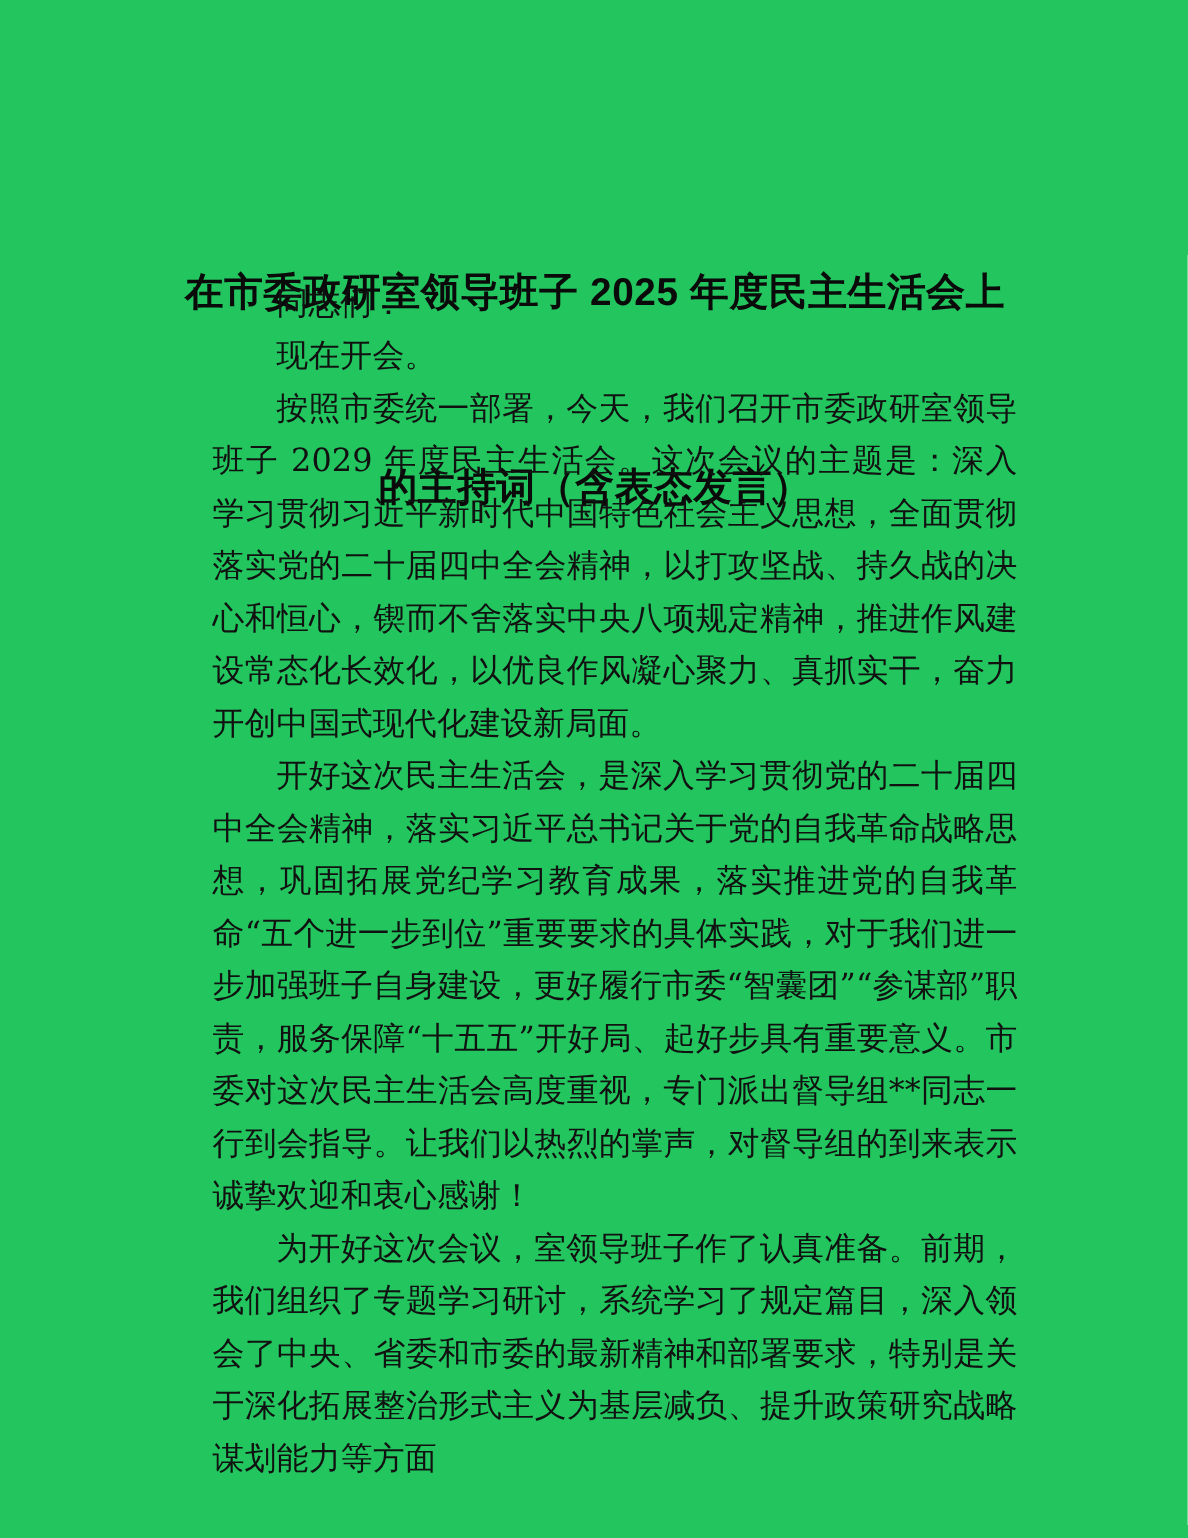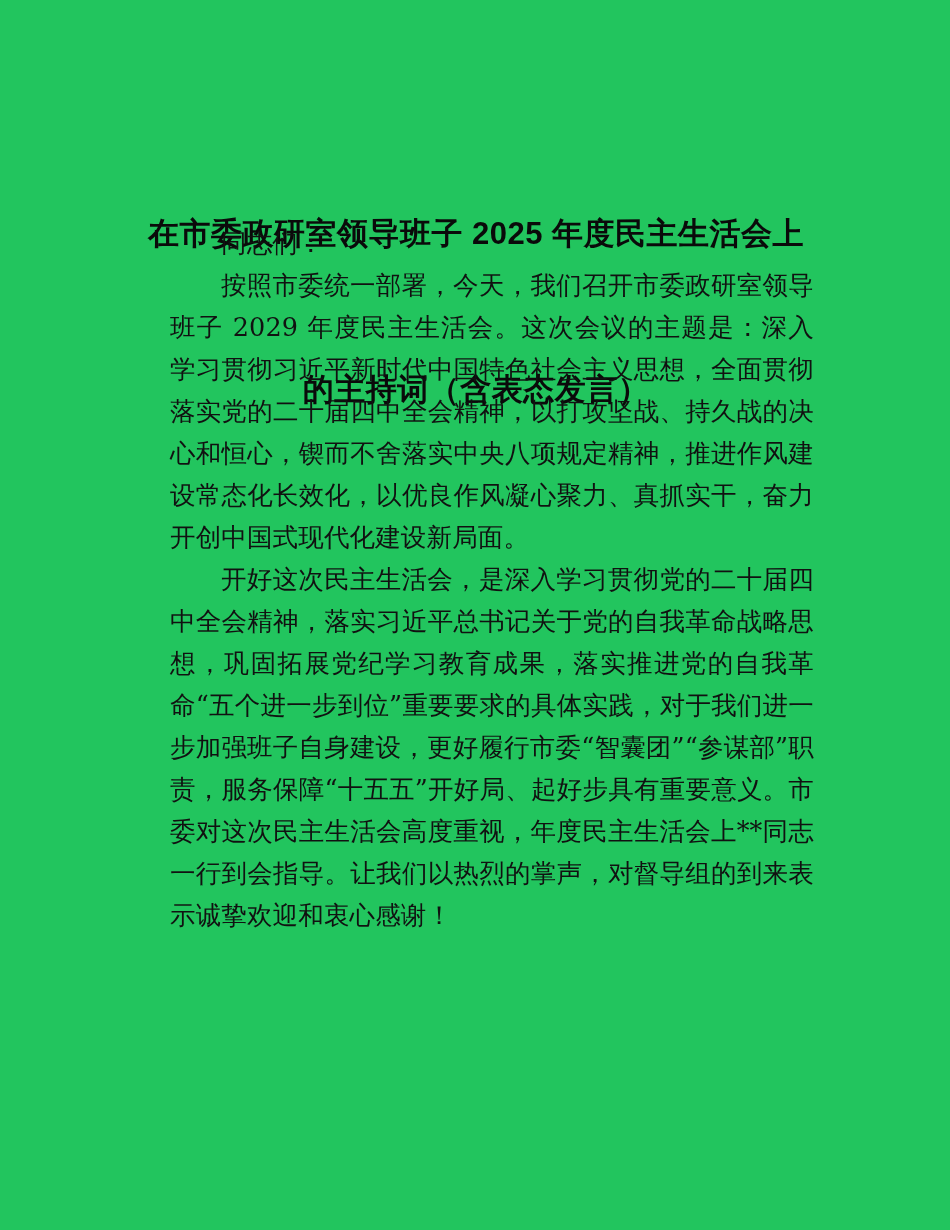--- a/index.html
+++ b/index.html
@@ -69,17 +69,19 @@
 
 <div class="page">
 
   <div class="doc-title">
     <div>在市委政研室领导班子 2025 年度民主生活会上</div>
     <div>的主持词（含表态发言）</div>
   </div>
 
   <div class="body-block clip-bottom">
     <p class="para indent">同志们：</p>
+    <p class="para indent">现在开会。</p>
     <p class="para indent">按照市委统一部署，今天，我们召开市委政研室领导班子 2029 年度民主生活会。这次会议的主题是：深入学习贯彻习近平新时代中国特色社会主义思想，全面贯彻落实党的二十届四中全会精神，以打攻坚战、持久战的决心和恒心，锲而不舍落实中央八项规定精神，推进作风建设常态化长效化，以优良作风凝心聚力、真抓实干，奋力开创中国式现代化建设新局面。</p>
-    <p class="para indent">开好这次民主生活会，是深入学习贯彻党的二十届四中全会精神，落实习近平总书记关于党的自我革命战略思想，巩固拓展党纪学习教育成果，落实推进党的自我革命“五个进一步到位”重要要求的具体实践，对于我们进一步加强班子自身建设，更好履行市委“智囊团”“参谋部”职责，服务保障“十五五”开好局、起好步具有重要意义。市委对这次民主生活会高度重视，年度民主生活会上**同志一行到会指导。让我们以热烈的掌声，对督导组的到来表示诚挚欢迎和衷心感谢！</p>
+    <p class="para indent">开好这次民主生活会，是深入学习贯彻党的二十届四中全会精神，落实习近平总书记关于党的自我革命战略思想，巩固拓展党纪学习教育成果，落实推进党的自我革命“五个进一步到位”重要要求的具体实践，对于我们进一步加强班子自身建设，更好履行市委“智囊团”“参谋部”职责，服务保障“十五五”开好局、起好步具有重要意义。市委对这次民主生活会高度重视，专门派出督导组**同志一行到会指导。让我们以热烈的掌声，对督导组的到来表示诚挚欢迎和衷心感谢！</p>
+    <p class="para indent">为开好这次会议，室领导班子作了认真准备。前期，我们组织了专题学习研讨，系统学习了规定篇目，深入领会了中央、省委和市委的最新精神和部署要求，特别是关于深化拓展整治形式主义为基层减负、提升政策研究战略谋划能力等方面</p>
   </div>
 
 </div>
 
 </body></html>

